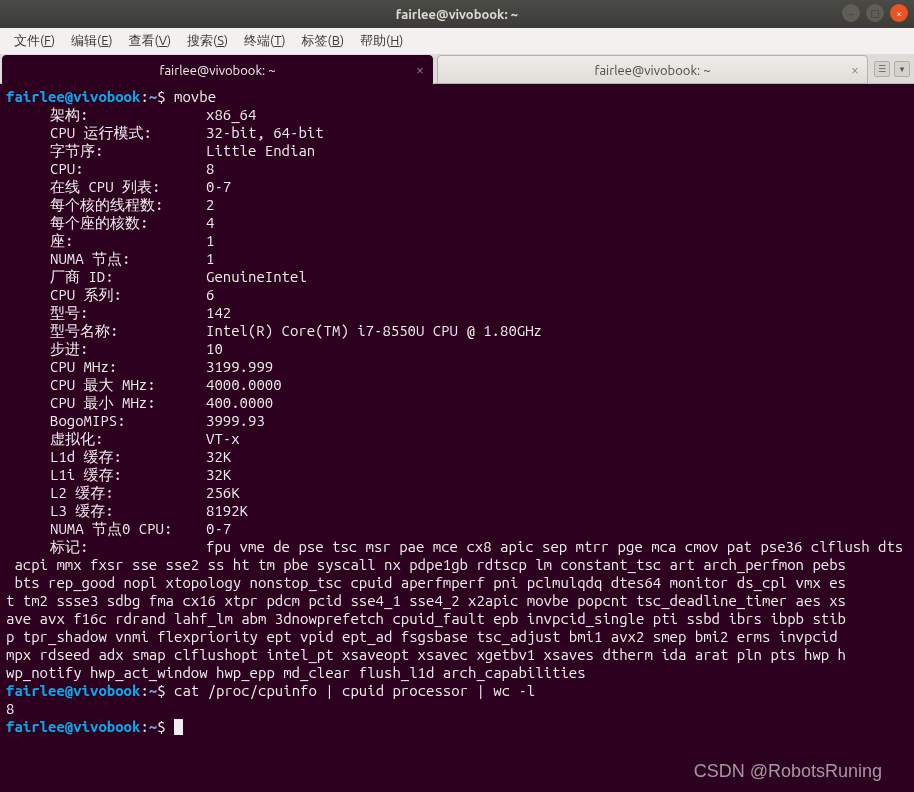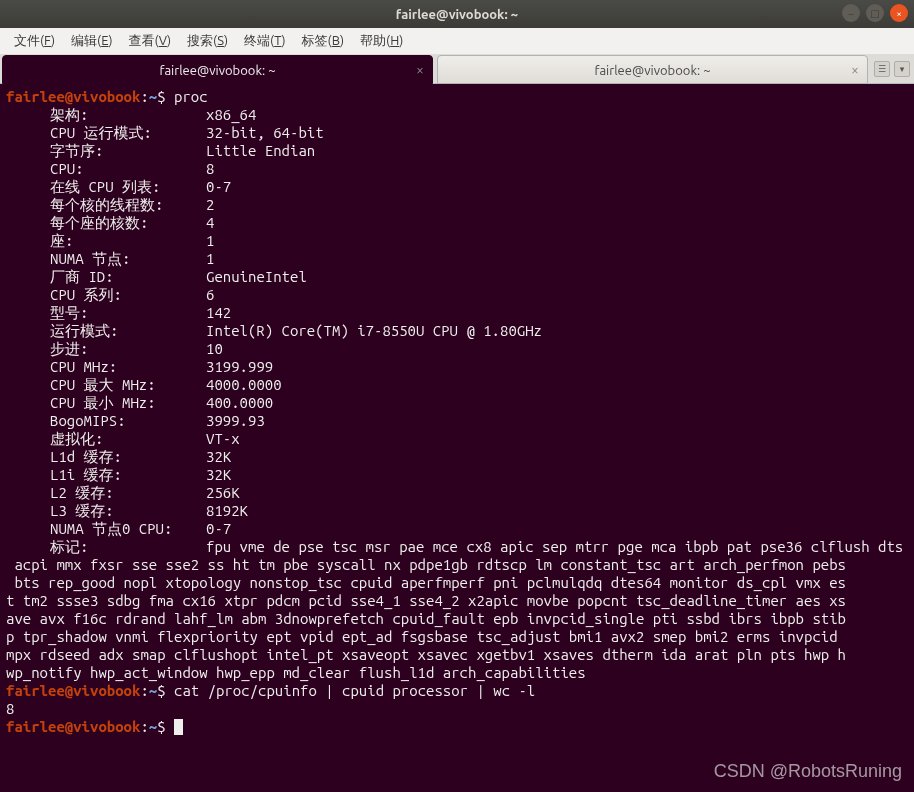--- a/index.html
+++ b/index.html
@@ -12,27 +12,27 @@
 .menubar { height: 26px; background: #f2f1f0; display: flex; align-items: center; padding: 0 6px; font-size: 13px; color: #3c3b37; }
 .menu-item { padding: 19px 8px; cursor: pointer; }
 .menu-accel { text-decoration: underline; }
 .tabbar { height: 30px; background: #dedcd8; display: flex; align-items: center; position: relative; border-bottom: 1px solid #bbb; }
 .tab { flex: 1; height: 100%; border: 1px solid #b5b2ac; background: linear-gradient(to bottom, #efedea, #e0ddd7); display: flex; align-items: center; justify-content: center; position: relative; font-size: 13px; color: #4a4a4a; border-top-left-radius: 4px; border-top-right-radius: 4px; margin: 2px 2px 0 2px; cursor: pointer; }
 .tab.active { background: #2c001e; color: #eee; border-color: #2c001e; }
 .tab-close { position: absolute; right: 8px; font-size: 14px; color: #888; cursor: pointer; }
 .tab-extra { width: 44px; display: flex; align-items: center; justify-content: center; gap: 4px; }
 .tab-extra-btn { width: 16px; height: 16px; background: #d5d2cc; border: 1px solid #b0ada6; border-radius: 2px; display: flex; align-items: center; justify-content: center; font-size: 9px; color: #555; cursor: pointer; }
 .terminal { background: #2c001e; color: #eeeeec; font-family: "Ubuntu Mono", "DejaVu Sans Mono", monospace; font-size: 15px; line-height: 18px; padding: 4px 6px; white-space: pre; overflow: hidden; height: calc(100% - 28px - 26px - 30px); }
-.prompt-user { color: #c2410c; font-weight: bold; }
+.prompt-user { color: #0ea5e9; font-weight: bold; }
 .prompt-path { color: #729fcf; font-weight: bold; }
 .prompt-dollar { color: #eeeeec; }
 .cmd { color: #eeeeec; }
 .cursor { background: #eeeeec; display: inline-block; width: 9px; height: 16px; vertical-align: text-bottom; }
 .kv-label { display: inline-block; width: 156px; margin-left: 44px; }
-.watermark { position: absolute; right: 12px; bottom: 10px; color: #d8d8d8; font-size: 18px; font-family: sans-serif; opacity: 0.7; }
+.watermark { position: absolute; right: 32px; bottom: 10px; color: #d8d8d8; font-size: 18px; font-family: sans-serif; opacity: 0.7; }
 </style>
 </head>
 <body>
 
 <div class="titlebar">
   <span class="titlebar-text">fairlee@vivobook: ~</span>
   <div class="win-controls">
     <div class="win-btn">–</div>
     <div class="win-btn">□</div>
     <div class="win-btn close">×</div>
@@ -57,46 +57,46 @@
   <div class="tab">
     <span>fairlee@vivobook: ~</span>
     <span class="tab-close">×</span>
   </div>
   <div class="tab-extra">
     <div class="tab-extra-btn">☰</div>
     <div class="tab-extra-btn">▾</div>
   </div>
 </div>
 
-<div class="terminal"><span class="prompt-user">fairlee@vivobook</span><span class="prompt-dollar">:</span><span class="prompt-path">~</span><span class="prompt-dollar">$</span> <span class="cmd">proc</span>
+<div class="terminal"><span class="prompt-user">fairlee@vivobook</span><span class="prompt-dollar">:</span><span class="prompt-path">~</span><span class="prompt-dollar">$</span> <span class="cmd">movbe</span>
 <span id="kv-block"><span class="kv-label">架构:</span>x86_64
 <span class="kv-label">CPU 运行模式:</span>32-bit, 64-bit
 <span class="kv-label">字节序:</span>Little Endian
 <span class="kv-label">CPU:</span>8
 <span class="kv-label">在线 CPU 列表:</span>0-7
 <span class="kv-label">每个核的线程数:</span>2
 <span class="kv-label">每个座的核数:</span>4
 <span class="kv-label">座:</span>1
 <span class="kv-label">NUMA 节点:</span>1
 <span class="kv-label">厂商 ID:</span>GenuineIntel
 <span class="kv-label">CPU 系列:</span>6
 <span class="kv-label">型号:</span>142
-<span class="kv-label">运行模式:</span>Intel(R) Core(TM) i7-8550U CPU @ 1.80GHz
+<span class="kv-label">型号名称:</span>Intel(R) Core(TM) i7-8550U CPU @ 1.80GHz
 <span class="kv-label">步进:</span>10
 <span class="kv-label">CPU MHz:</span>3199.999
 <span class="kv-label">CPU 最大 MHz:</span>4000.0000
 <span class="kv-label">CPU 最小 MHz:</span>400.0000
 <span class="kv-label">BogoMIPS:</span>3999.93
 <span class="kv-label">虚拟化:</span>VT-x
 <span class="kv-label">L1d 缓存:</span>32K
 <span class="kv-label">L1i 缓存:</span>32K
 <span class="kv-label">L2 缓存:</span>256K
 <span class="kv-label">L3 缓存:</span>8192K
 <span class="kv-label">NUMA 节点0 CPU:</span>0-7
-</span><span class="kv-label">标记:</span><span id="flags-first">fpu vme de pse tsc msr pae mce cx8 apic sep mtrr pge mca ibpb pat pse36 clflush dts</span>
+</span><span class="kv-label">标记:</span><span id="flags-first">fpu vme de pse tsc msr pae mce cx8 apic sep mtrr pge mca cmov pat pse36 clflush dts</span>
 <span id="flags-rest"> acpi mmx fxsr sse sse2 ss ht tm pbe syscall nx pdpe1gb rdtscp lm constant_tsc art arch_perfmon pebs
  bts rep_good nopl xtopology nonstop_tsc cpuid aperfmperf pni pclmulqdq dtes64 monitor ds_cpl vmx es
 t tm2 ssse3 sdbg fma cx16 xtpr pdcm pcid sse4_1 sse4_2 x2apic movbe popcnt tsc_deadline_timer aes xs
 ave avx f16c rdrand lahf_lm abm 3dnowprefetch cpuid_fault epb invpcid_single pti ssbd ibrs ibpb stib
 p tpr_shadow vnmi flexpriority ept vpid ept_ad fsgsbase tsc_adjust bmi1 avx2 smep bmi2 erms invpcid 
 mpx rdseed adx smap clflushopt intel_pt xsaveopt xsavec xgetbv1 xsaves dtherm ida arat pln pts hwp h
 wp_notify hwp_act_window hwp_epp md_clear flush_l1d arch_capabilities
 </span><span class="prompt-user">fairlee@vivobook</span><span class="prompt-dollar">:</span><span class="prompt-path">~</span><span class="prompt-dollar">$</span> <span class="cmd">cat /proc/cpuinfo | cpuid processor | wc -l</span>
 <span>8</span>
 <span class="prompt-user">fairlee@vivobook</span><span class="prompt-dollar">:</span><span class="prompt-path">~</span><span class="prompt-dollar">$</span> <span class="cursor"></span>

